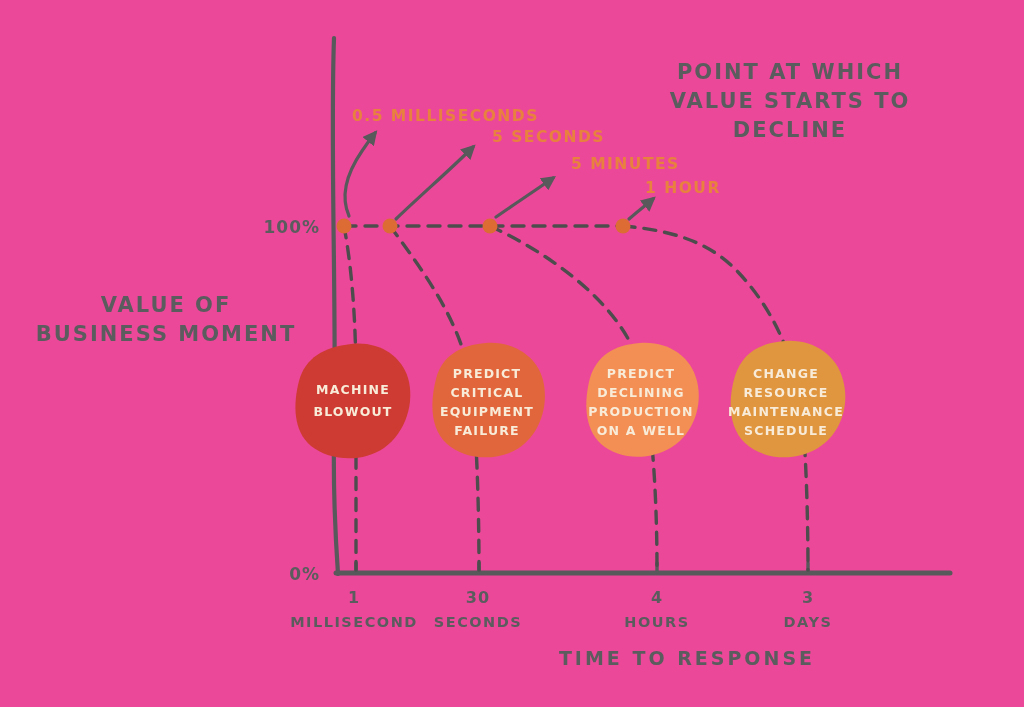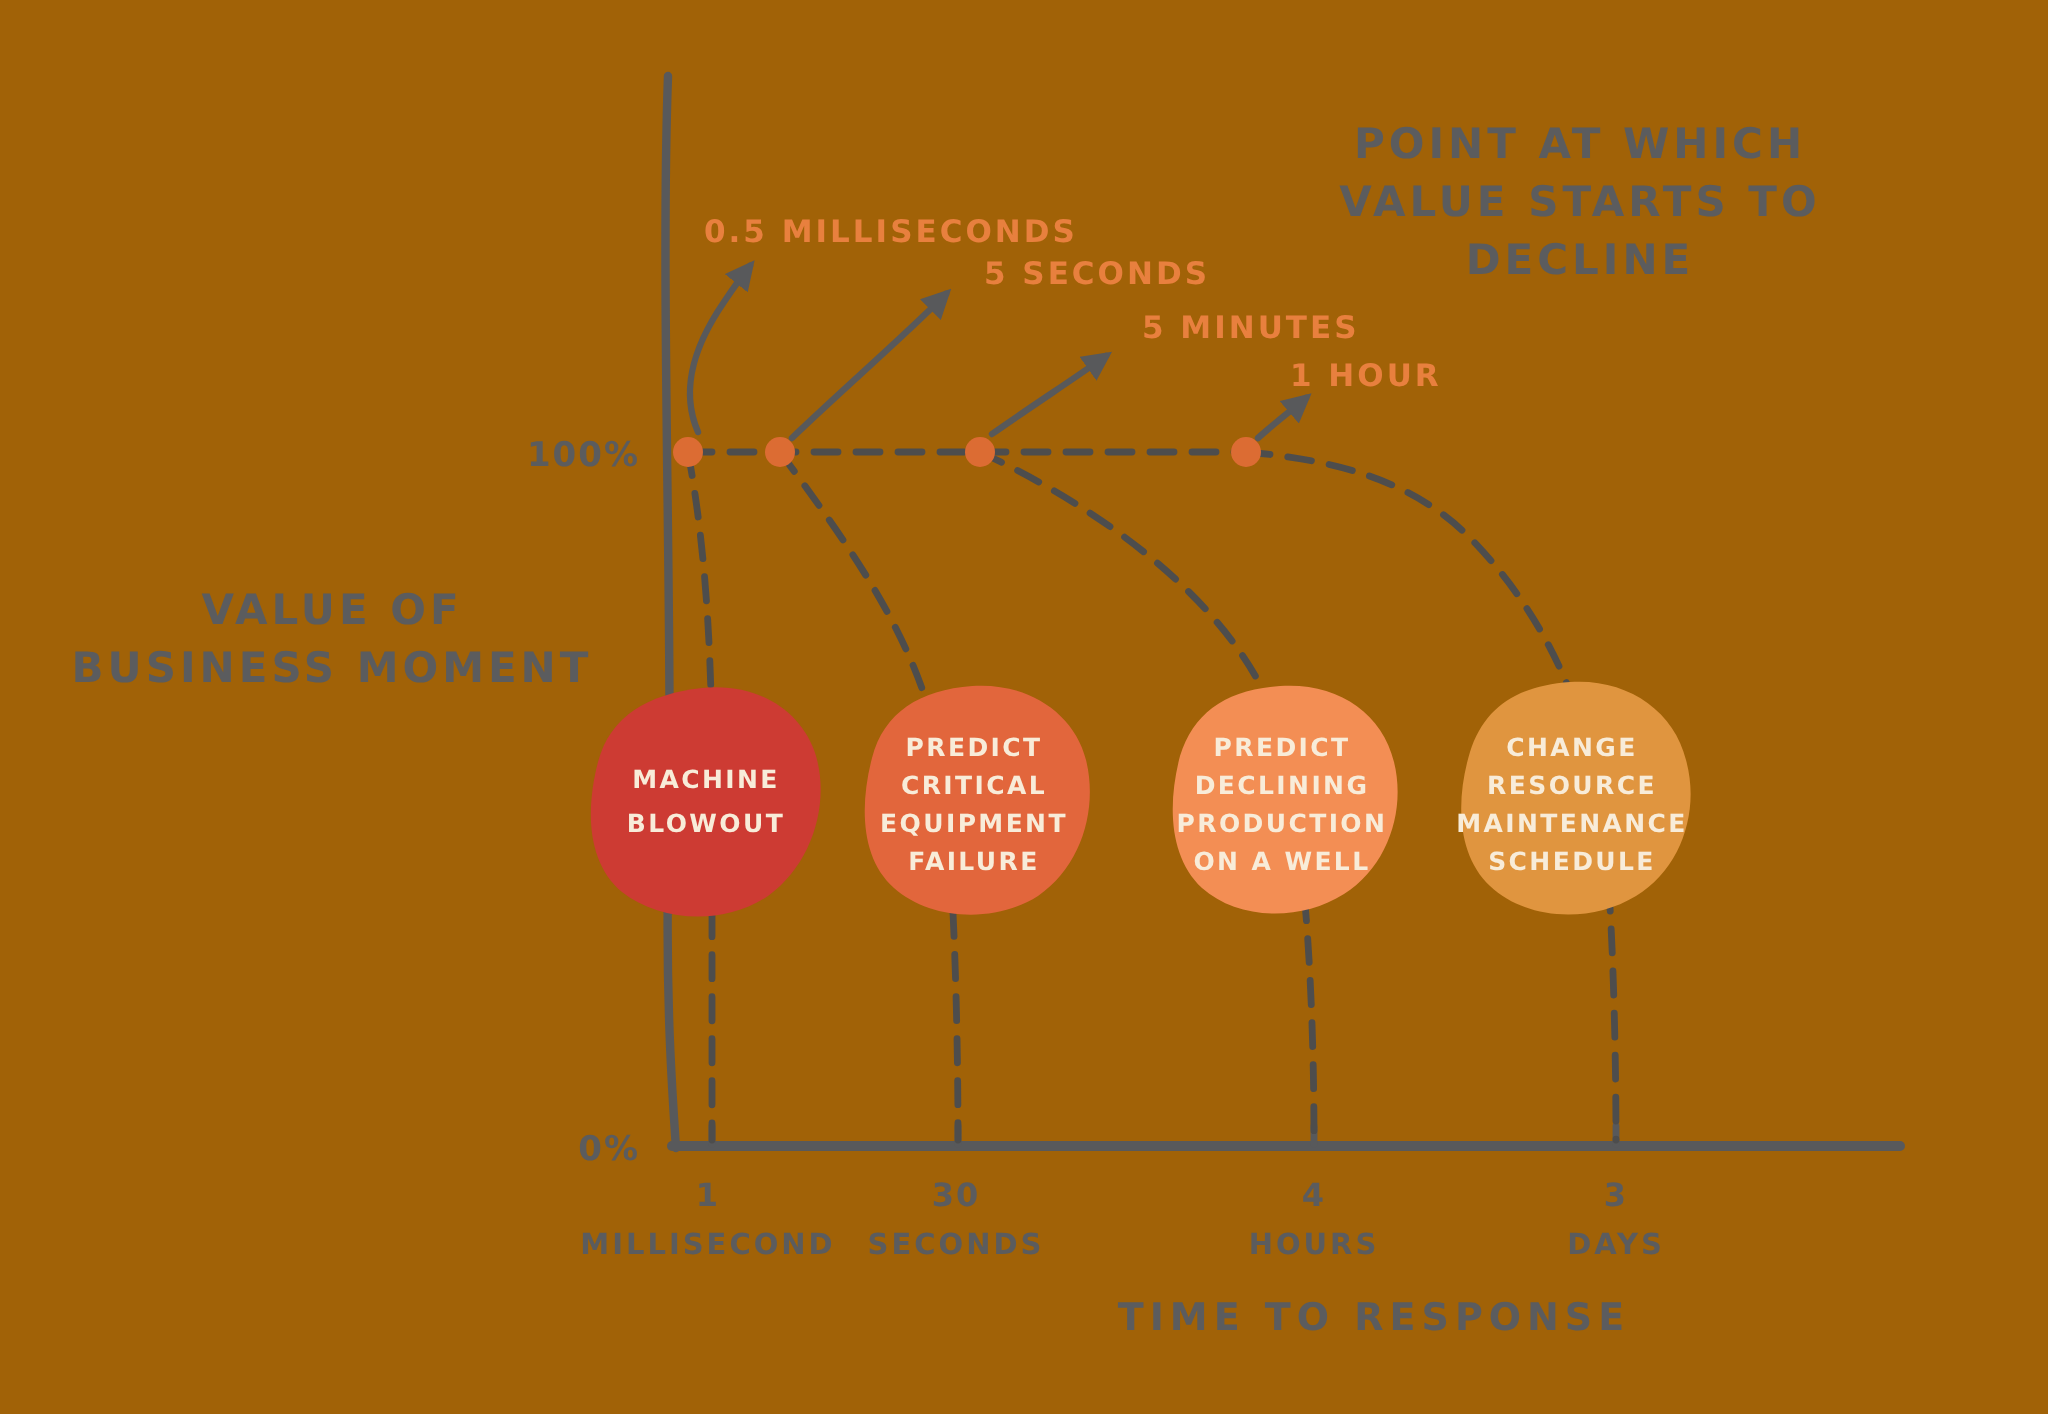--- a/index.html
+++ b/index.html
@@ -1,16 +1,16 @@
 <!DOCTYPE html>
 <html><head>
 <meta charset="utf-8">
 <style>
   html,body{margin:0;padding:0;background:#ffffff;}
-  .stage{position:relative;width:1024px;height:707px;background:#a16207;overflow:hidden;
+  .stage{position:relative;width:1024px;height:707px;background:#ec4899;overflow:hidden;
          font-family:"DejaVu Sans", sans-serif;}
   svg{position:absolute;left:0;top:0;}
   text{font-family:"DejaVu Sans", sans-serif;}
   .gray-heading{fill:#5b5c5e;font-size:21px;font-weight:bold;letter-spacing:2px;}
   .axis-pct{fill:#5b5c5e;font-size:17px;font-weight:bold;letter-spacing:1px;}
   .annot{font-size:15.5px;font-weight:bold;letter-spacing:1.5px;}
   .tick-val{fill:#5b5c5e;font-size:16px;font-weight:bold;letter-spacing:1px;}
   .tick-unit{fill:#5b5c5e;font-size:14.5px;font-weight:bold;letter-spacing:1.5px;}
   .x-title{fill:#5b5c5e;font-size:19px;font-weight:bold;letter-spacing:3px;}
   .blob-text{fill:#f8ecd9;font-size:12.5px;font-weight:bold;letter-spacing:1.2px;}

